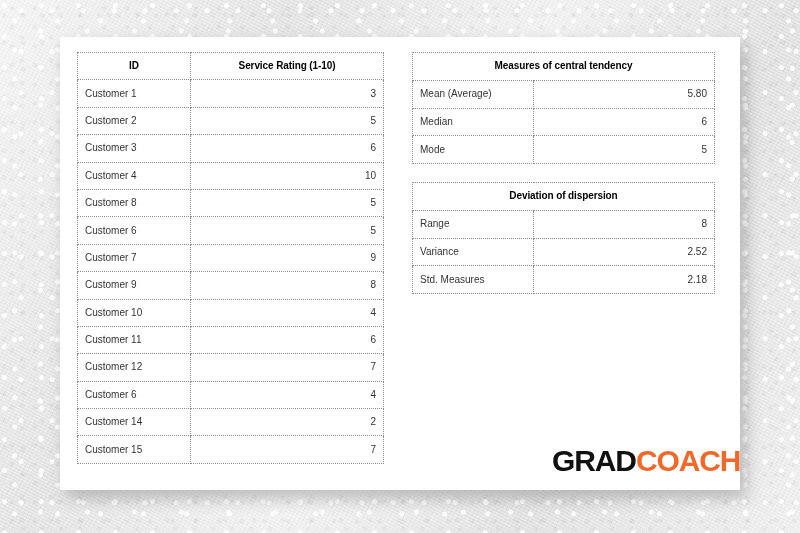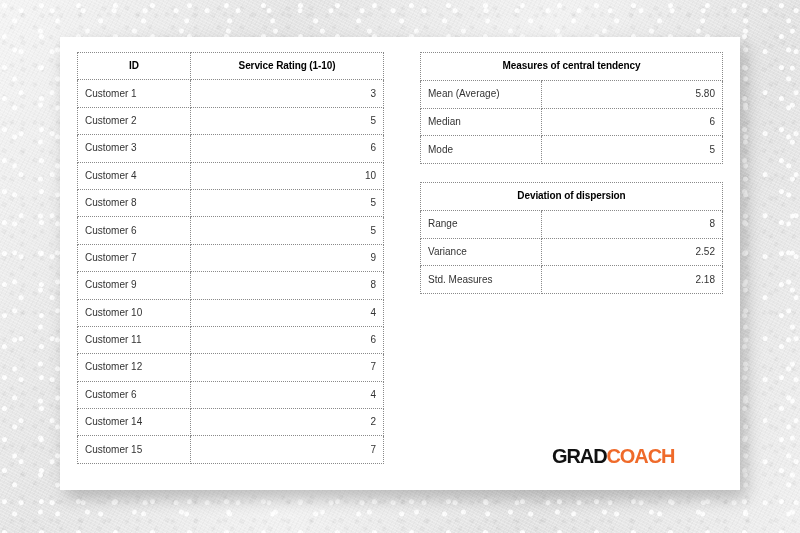--- a/index.html
+++ b/index.html
@@ -79,35 +79,35 @@
     left: 17px;
     top: 15px;
     width: 306px;
   }
   #ratings-table td, #ratings-table th { height: 26.4px; }
   #ratings-table col.c-id    { width: 113px; }
   #ratings-table col.c-score { width: 193px; }
 
   
   table.stats {
-    left: 360px;
+    left: 352px;
     width: 302px;
   }
   #central-table { top: 15px; }
   #dispersion-table { top: 145px; }
   table.stats td, table.stats th { height: 26.8px; }
   table.stats col.c-label { width: 121px; }
   table.stats col.c-value { width: 181px; }
 
   
   #logo {
     position: absolute;
     left: 492px;
     top: 409px;
-    font-size: 20px;
+    font-size: 30px;
     font-weight: bold;
     letter-spacing: -1.1px;
     line-height: 1;
     font-family: "Liberation Sans", sans-serif;
     -webkit-font-smoothing: antialiased;
   }
   #logo .grad  { color: #111111; }
   #logo .coach { color: #ef6a2a; }
 </style>
 </head>

